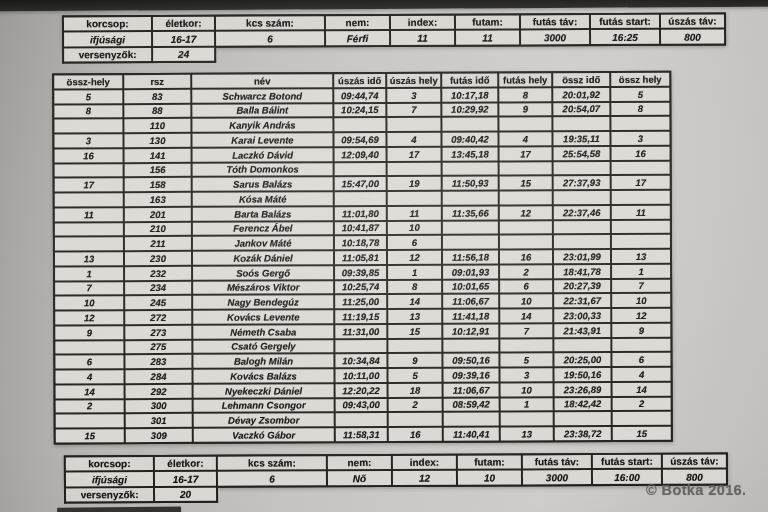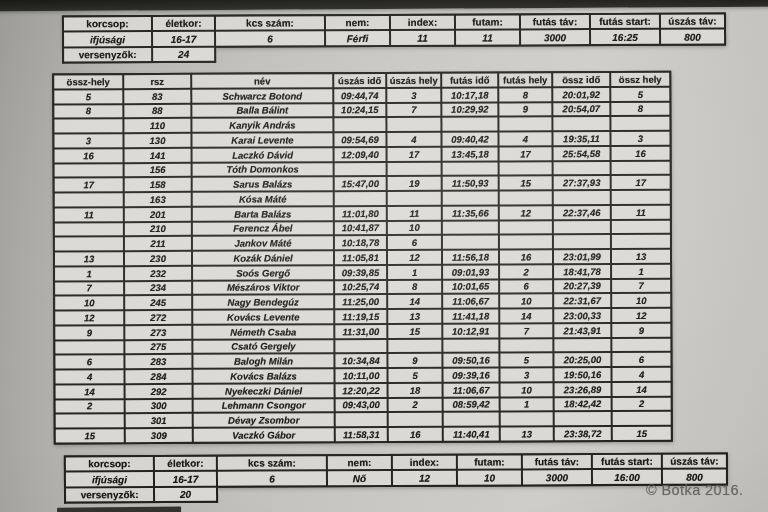--- a/index.html
+++ b/index.html
@@ -48,21 +48,21 @@
     text-shadow: 0 0 0.7px rgba(25,25,22,0.55);
   }
   .panel .c   { height: 13.4px; font-size: 10px; }
   #results .c { height: 12.75px; font-size: 9.5px; }
   .head { font-style: normal; background: #d6d5cf; }
   .val  { font-style: italic; }
   .trow { display: contents; }
 
   .watermark {
     position: absolute; left: 646px; top: 482px; z-index: 10;
-    font-size: 14.5px; font-weight: normal; letter-spacing: 0.4px;
+    font-size: 14.5px; font-weight: bold; letter-spacing: 0.4px;
     color: rgba(96,94,90,0.88); text-shadow: 0 0 1px rgba(96,94,90,0.5);
   }
 </style>
 </head>
 <body>
 
 <div class="topbar"></div>
 
 <div class="sheet">
 

